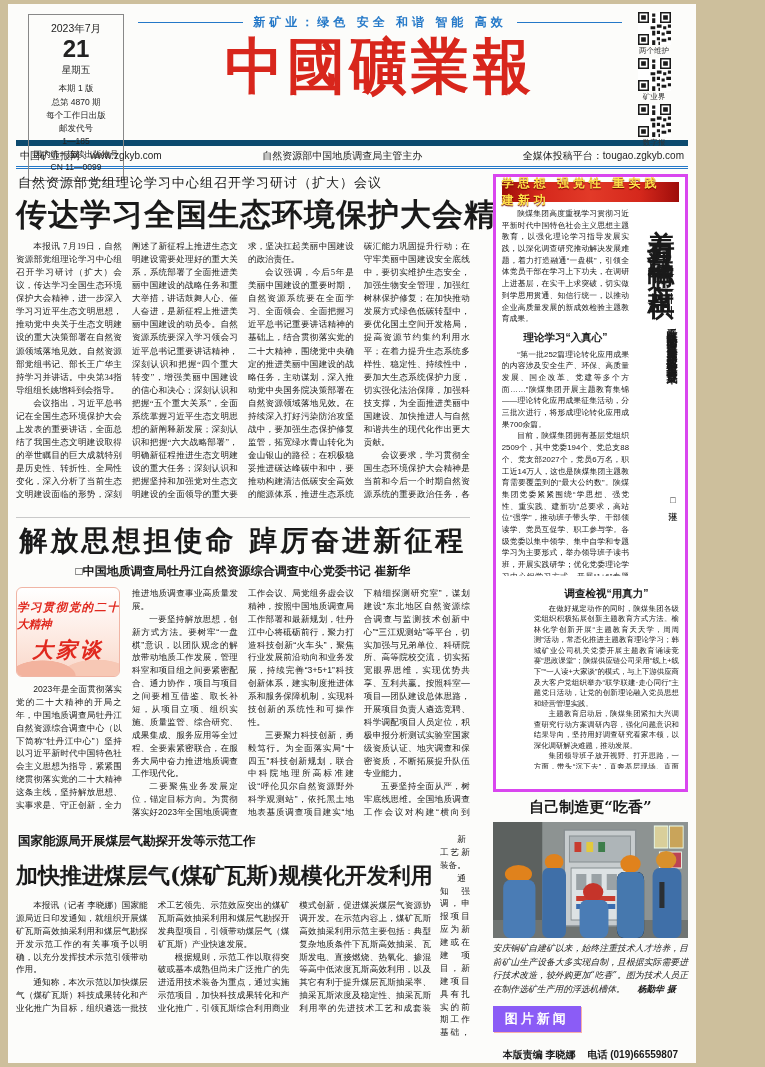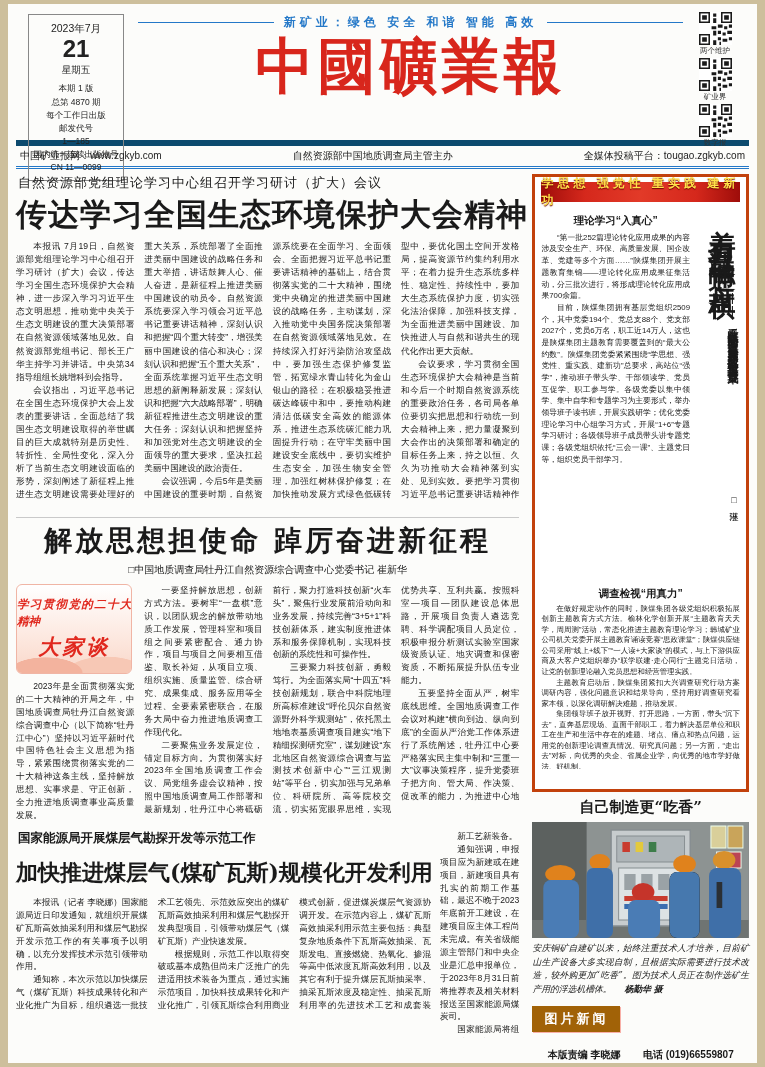--- a/index.html
+++ b/index.html
@@ -4,21 +4,21 @@
 <style>
   html,body{margin:0;padding:0;}
   body{
     width:765px;height:1067px;overflow:hidden;
     background:#cdbf9c;
     font-family:"Liberation Sans","DejaVu Sans",sans-serif;
     color:#1a1a1a;
   }
   .page{
     box-sizing:border-box;position:relative;
-    width:749px;height:1059px;margin:4px 8px;
+    width:688px;height:1059px;margin:4px 8px;
     background:#fcfcfa;padding:6px 8px;
   }
   
   .masthead{display:flex;align-items:flex-start;height:128px;}
   .datebox{
     box-sizing:border-box;width:96px;margin:4px 14px 0 12px;
     border:1px solid #888;text-align:center;padding:5px 2px;
     font-size:8.5px;line-height:1.55;color:#222;
   }
   .db-ym{font-size:10.5px;}
@@ -38,44 +38,44 @@
   .qr-col figure{margin:0;text-align:center;}
   .qr-col svg{width:33px;height:33px;display:block;margin:0 auto;}
   .qr-col figcaption{font-size:7.5px;color:#333;margin-top:1px;}
   
   .infobar{
     display:flex;justify-content:space-between;align-items:flex-end;
     border-top:6px solid #0c4a6e;border-bottom:3px double #2478c8;
     font-size:10px;color:#222;padding:3px 4px;margin-top:2px;
   }
   
-  .main{display:flex;gap:13px;margin-top:5px;justify-content:space-between;}
+  .main{display:flex;gap:23px;margin-top:5px;justify-content:space-between;}
   .zone-left{width:509px;min-width:0;}
   .zone-right{width:219px;min-width:0;}
   p{margin:0;text-indent:2em;}
   .jtext{text-align:justify;}
   
   .lead-kicker{font-size:13px;letter-spacing:1px;margin:0 0 2px 2px;}
   .lead-headline{
     font-size:31px;font-weight:900;text-align:center;margin:2px 0 4px;
     letter-spacing:1px;white-space:nowrap;
   }
   .lead-subhead{font-size:14px;text-align:center;margin:2px 0 8px;}
   .lead-body{
     column-count:4;column-gap:10px;column-fill:auto;
-    height:270px;overflow:hidden;font-size:8.6px;line-height:1.52;
+    height:270px;overflow:hidden;font-size:8.6px;line-height:1.52;font-family:Liberation Serif, serif;
   }
   .sec-rule{border:none;border-top:1px solid #c9c9c9;margin:7px 0 2px;}
   
   .op-headline{
     font-family:"DejaVu Serif","Liberation Serif",serif;
     font-size:28px;font-weight:bold;text-align:center;letter-spacing:3px;margin:4px 0 3px;
     white-space:nowrap;
   }
-  .op-byline{font-size:10px;font-weight:normal;text-align:center;margin-bottom:7px;}
+  .op-byline{font-size:12px;font-weight:bold;text-align:center;margin-bottom:7px;}
   .op-body{
     column-count:4;column-gap:10px;column-fill:auto;
     height:238px;overflow:hidden;font-size:8.6px;line-height:1.5;
   }
   .badge{
     break-inside:avoid;box-sizing:border-box;height:90px;
     border:1px solid #f0b5a5;border-radius:6px;margin:0 2px 6px 0;
     background:linear-gradient(180deg,#ffffff 0%,#fdeae2 55%,#f9d7c9 100%);
     display:flex;flex-direction:column;align-items:center;justify-content:center;
     position:relative;overflow:hidden;
@@ -98,55 +98,55 @@
   }
   .energy-body{
     column-count:3;column-gap:10px;column-fill:auto;
     height:118px;overflow:hidden;font-size:8.6px;line-height:1.5;
   }
   .energy-side{
     flex:1;font-size:8.6px;line-height:1.5;height:208px;overflow:hidden;padding-top:2px;
   }
   
   .redbox{
-    box-sizing:border-box;border:3px solid #c2410c;background:#fff;
+    box-sizing:border-box;border:3px solid #d946ef;background:#fff;
     height:618px;padding:5px 6px;overflow:hidden;
   }
   .rb-banner{
     height:20px;display:flex;align-items:center;justify-content:center;
     background:linear-gradient(90deg,#9e0d0a,#d5281c 22%,#e23a28 50%,#d5281c 78%,#9e0d0a);
     color:#ffe24a;font-weight:900;font-size:12px;letter-spacing:4px;
     text-shadow:0 1px 1px #6d0500;
   }
   .rb-top{display:flex;gap:7px;height:368px;overflow:hidden;margin-top:6px;}
   .rb-text{flex:1;min-width:0;font-size:7.8px;line-height:1.5;overflow:hidden;}
   .rb-subhead{font-size:10.5px;font-weight:bold;text-align:center;margin:5px 0 3px;text-indent:0;}
   .rb-vert{writing-mode:vertical-rl;height:100%;display:flex;}
   .rb-title{
     font-family:"DejaVu Serif","Liberation Serif",serif;
     font-size:27px;font-weight:900;letter-spacing:7px;margin:0 0 0 7px;
   }
   .rb-sub{font-size:11px;font-weight:bold;letter-spacing:2px;padding-top:8px;margin-left:5px;}
   .rb-byline{font-size:9px;padding-top:128px;}
-  .rb-bottom{margin-top:5px;height:188px;overflow:hidden;font-size:7.4px;line-height:1.42;}
+  .rb-bottom{margin-top:5px;height:188px;overflow:hidden;font-size:7.4px;line-height:1.42;margin-left:32px;}
   
   .photo-sec{margin-top:6px;}
   .photo-head{
     font-family:"DejaVu Serif","Liberation Serif",serif;
     font-size:15px;font-weight:bold;text-align:center;margin:2px 0 5px;
   }
   .photo-wrap{width:100%;height:116px;overflow:hidden;background:#888;}
   .photo-wrap svg{display:block;width:100%;height:100%;}
   .caption{
     font-family:"DejaVu Serif","Liberation Serif",serif;font-style:italic;
     font-size:8.8px;line-height:1.55;margin-top:4px;text-align:justify;
   }
   .credit{font-weight:bold;margin-left:10px;white-space:nowrap;}
   .pic-label{
-    display:inline-block;background:#a16207;color:#fff;font-weight:bold;
+    display:inline-block;background:#8b5cf6;color:#fff;font-weight:bold;
     font-size:13px;letter-spacing:3px;padding:4px 12px;margin-top:9px;
     box-shadow:1px 1px 0 #f9b0a8;
   }
   .editor-line{
     display:flex;justify-content:space-around;font-size:10px;font-weight:bold;
     margin-top:16px;padding:0 4px;
   }
 </style>
 </head>
 <body>
@@ -269,20 +269,23 @@
 
     </div>
 
     <div class="zone-right">
 
       <section class="redbox">
         <div class="rb-banner">学思想 强党性 重实践 建新功</div>
 
         <div class="rb-top">
           <div class="rb-text jtext">
+            <div>
+                <p>陕煤集团高度重视学习贯彻习近平新时代中国特色社会主义思想主题教育，以强化理论学习指导发展实践，以深化调查研究推动解决发展难题，着力打造融通“一盘棋”，引领全体党员干部在学习上下功夫，在调研上进基层，在实干上求突破，切实做到学思用贯通、知信行统一，以推动企业高质量发展的新成效检验主题教育成果。</p>
+              </div>
             <div class="rb-subhead">理论学习“入真心”</div>
             <div>
                 <p>“第一批252篇理论转化应用成果的内容涉及安全生产、环保、高质量发展、国企改革、党建等多个方面……”陕煤集团开展主题教育集锦——理论转化应用成果征集活动，分三批次进行，将形成理论转化应用成果700余篇。</p>
                 <p>目前，陕煤集团拥有基层党组织2509个，其中党委194个、党总支88个、党支部2027个，党员6万名，职工近14万人，这也是陕煤集团主题教育需要覆盖到的“最大公约数”。陕煤集团党委紧紧围绕“学思想、强党性、重实践、建新功”总要求，高站位“强学”，推动班子带头学、干部领读学、党员互促学、职工参与学。各级党委以集中领学、集中自学和专题学习为主要形式，举办领导班子读书班，开展实践研学；优化党委理论学习中心组学习方式，开展“1+6”专题学习研讨；各级领导班子成员带头讲专题党课；各级党组织依托“三会一课”、主题党日等，组织党员干部学习。</p>
               </div>
           </div>
           <div class="rb-vert">
             <div class="rb-title">着力打造融通『一盘棋』</div>
             <div class="rb-sub">——看陕煤集团如何以高质量发展新成效检验主题教育成果</div>
             <div class="rb-byline">□汪琳</div>

